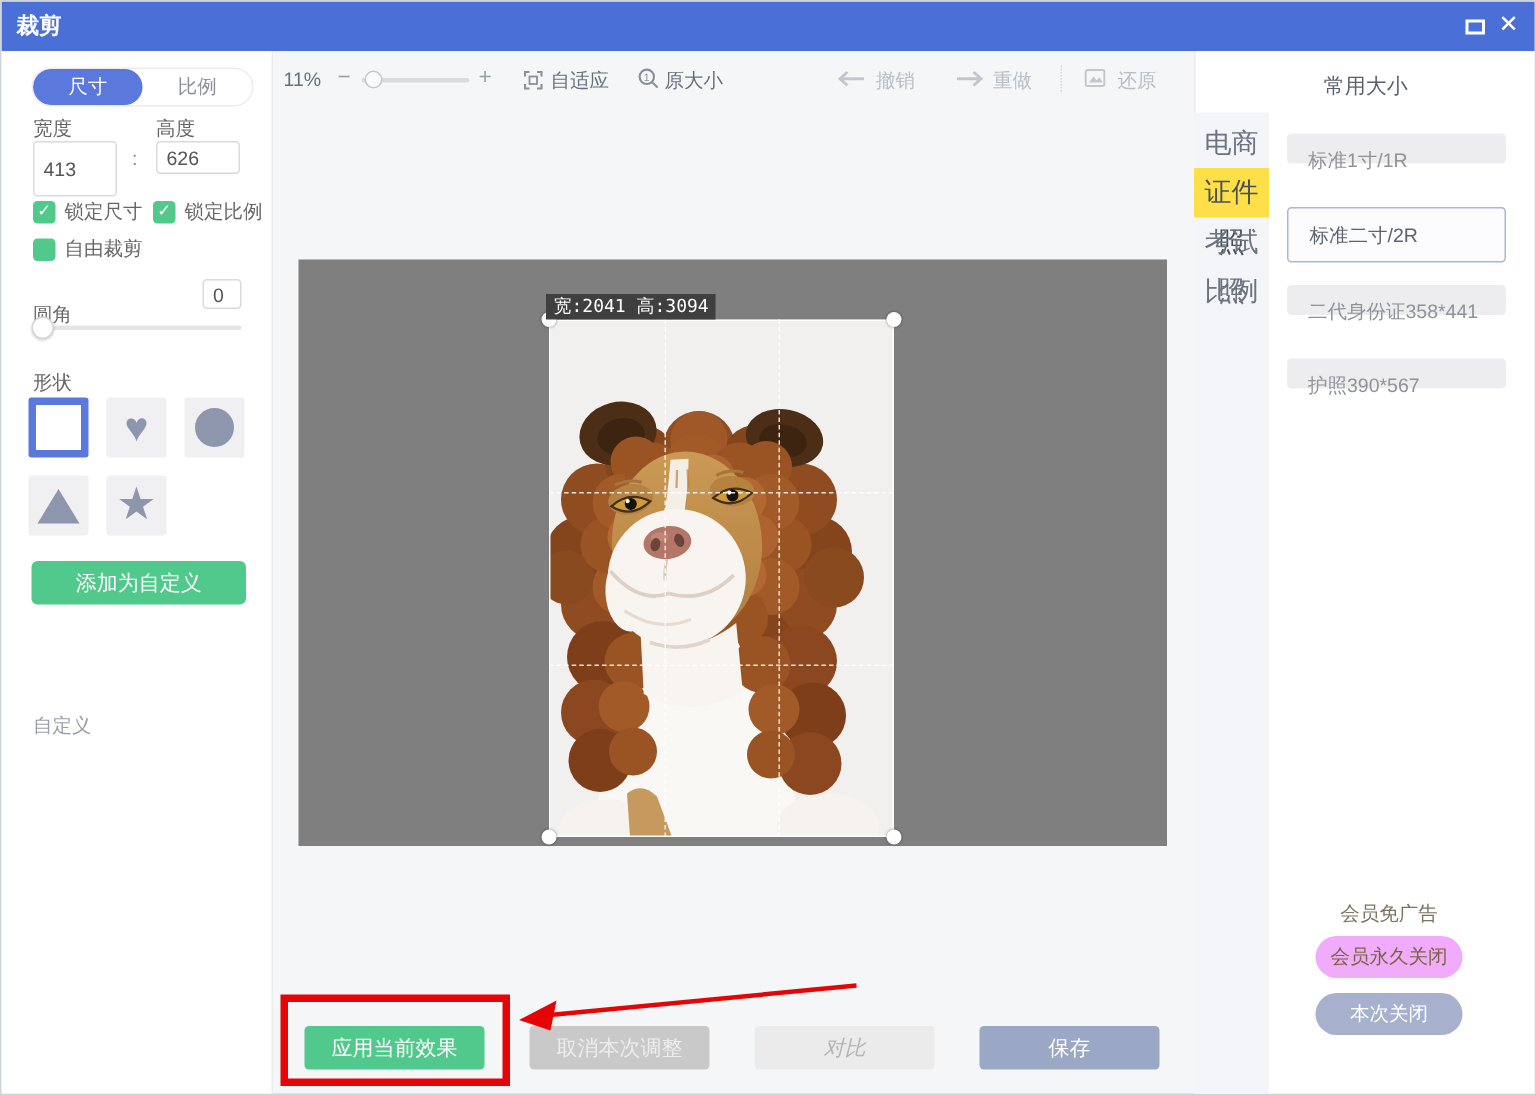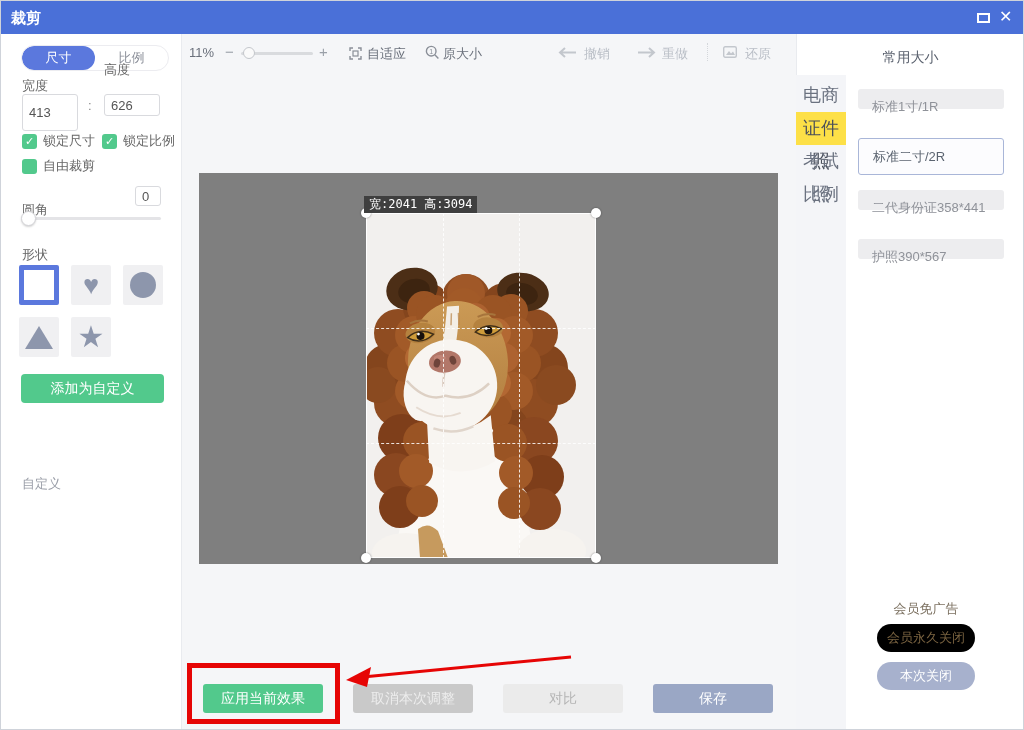--- a/index.html
+++ b/index.html
@@ -60,37 +60,37 @@
   .gridline-h { height:0; width:230px; border-top:1px dashed rgba(255,255,255,.85); left:0; }
   .handle { width:10px; height:10px; background:#fff; border-radius:50%;
             box-shadow:0 0 2px rgba(0,0,0,.45); cursor:pointer; }
   .crop-label { left:363px; top:195px; height:17px; background:#3f3f3f; color:#fff; font-size:12px;
             line-height:17px; padding:0 5px; font-family:"DejaVu Sans Mono",monospace; white-space:nowrap; }
 
   
   .fbtn { width:120px; height:29px; border:none; border-radius:3px; font-size:14px; font-family:inherit; cursor:pointer; }
   .fbtn-apply { background:#52c98c; color:#fff; }
   .fbtn-cancel { background:#c9c9c9; color:#ededed; }
-  .fbtn-compare { background:#ebebeb; color:#b5b5b5; }
+  .fbtn-compare { background:#ebebeb; color:#b5b5b5;font-style:italic; }
   .fbtn-save { background:#9aa7c5; color:#fff; }
   .anno-box { left:186px; top:662px; width:153px; height:61px; border:5px solid #e60505; }
 
   
   .right-panel { left:795px; top:33px; width:229px; height:697px; background:#fff; border-left:1px solid #e9ebef; }
   .rp-header { left:795px; top:48px; width:229px; text-align:center; font-size:14px; color:#5a616e; }
   .rp-strip { left:795px; top:74px; width:50px; height:656px; background:#f4f5f8; }
   .rp-tab { left:795px; width:50px; height:33px; line-height:33px; text-align:center; font-size:18px;
             color:#6b7280; cursor:pointer; }
   .rp-tab.active { background:#fde047; color:#4a4f5a; }
   .size-opt { left:857px; width:146px; height:20px; background:#ededef; border-radius:3px; font-size:13px;
             color:#8f9299; line-height:36px; padding-left:14px; cursor:pointer; }
   .size-opt.active { background:#fcfcfe; border:1px solid #a9b6d8; color:#5b6470; height:37px; line-height:35px; }
   .member-title { left:845px; top:599px; width:160px; text-align:center; font-size:13px; color:#7d7262; }
   .pill { width:98px; height:28px; border-radius:14px; border:none; font-size:13px; font-family:inherit; cursor:pointer; }
-  .pill-gold { background:#000000; color:#7a6340; }
+  .pill-gold { background:#f0abfc; color:#7a6340; }
   .pill-slate { background:#a7b1cd; color:#fff; }
 </style>
 </head>
 <body>
 
 <div class="stage">
 
   <div class="abs titlebar">
     <div class="abs title">裁剪</div>
     <div class="abs win-max"></div>
@@ -98,21 +98,21 @@
   </div>
 
   <div class="abs left-panel"></div>
 
   <div class="abs segctl">
     <div class="seg active">尺寸</div>
     <div class="seg">比例</div>
   </div>
 
   <div class="abs flabel" style="left:21px;top:76px;">宽度</div>
-  <div class="abs flabel" style="left:103px;top:60px;text-align:center;">高度</div>
+  <div class="abs flabel" style="left:103px;top:76px;text-align:center;">高度</div>
   <input class="abs tinput" style="left: 21px; top: 93px; width: 56px; height: 37px;" value="413">
   <div class="abs colon" style="left:87px;top:97px;">:</div>
   <input class="abs tinput" style="left: 103px; top: 93px; width: 56px; height: 22px;" value="626">
 
   <div class="abs cbrow" style="left:21px;top:131px;">
     <div class="cbox checked"></div>
     <span class="flabel">锁定尺寸</span>
   </div>
   <div class="abs cbrow" style="left:101px;top:131px;">
     <div class="cbox checked"></div>

